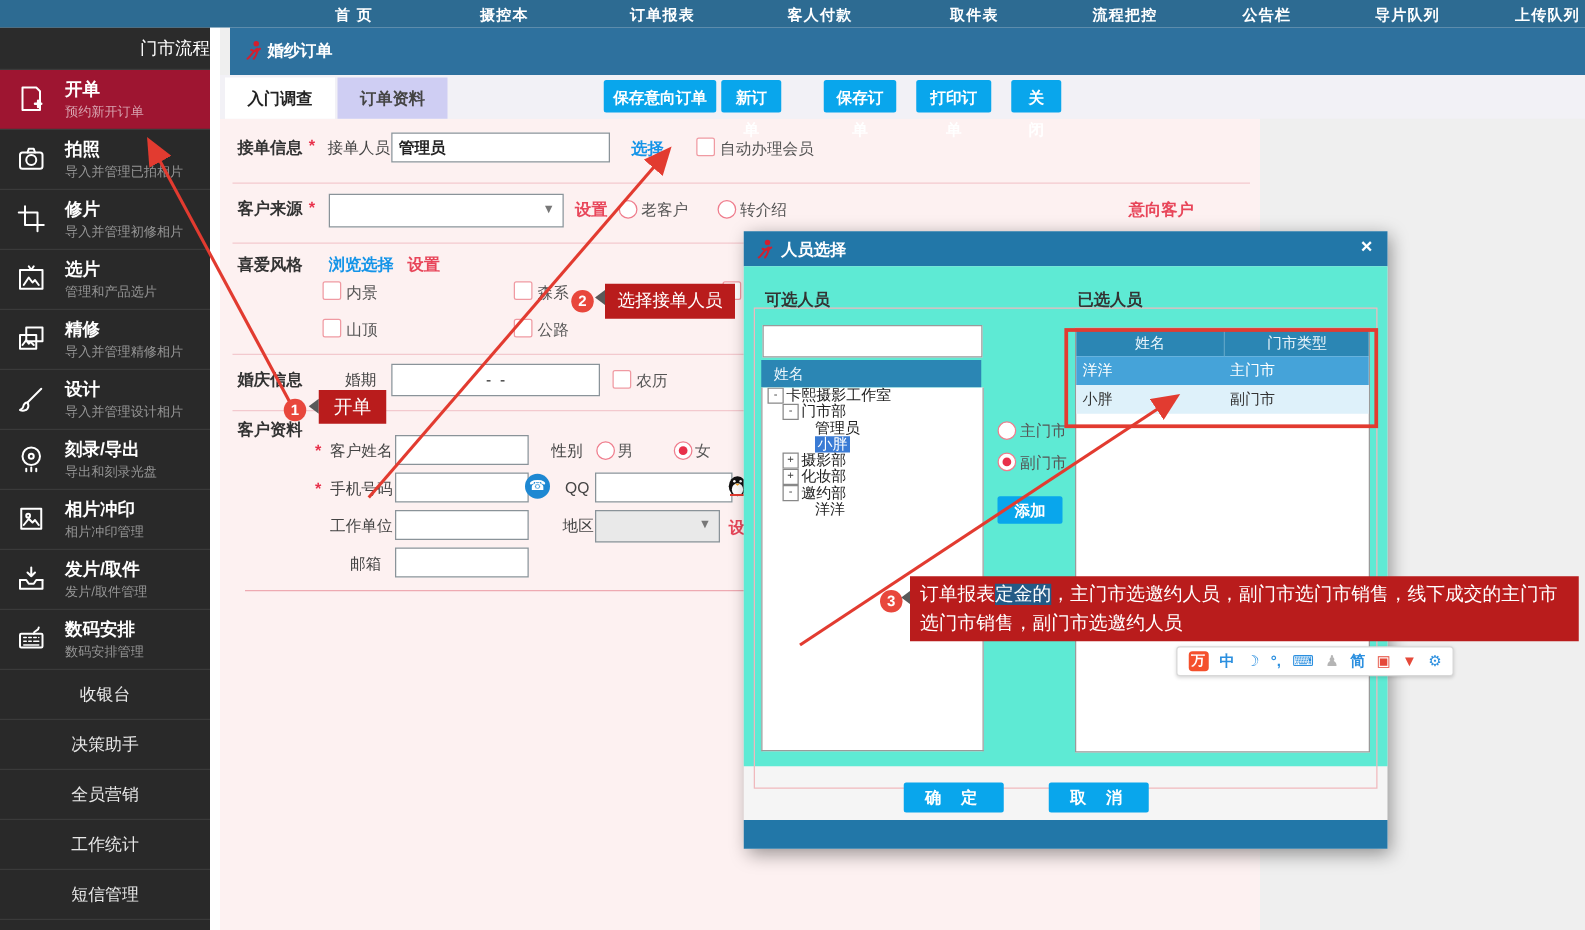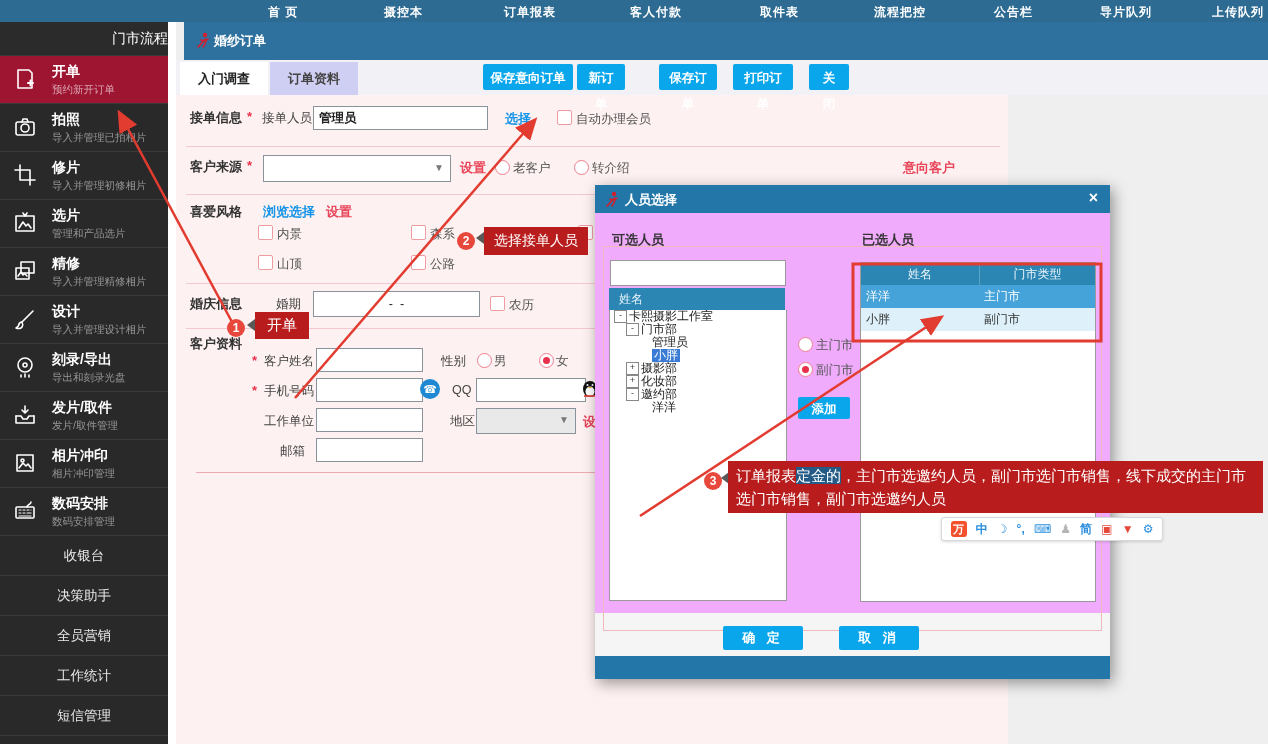--- a/index.html
+++ b/index.html
@@ -49,21 +49,21 @@
   .selbox{position:absolute;background:#fff;border:1px solid #8a9399;cursor:pointer;}
   .selbox .ar{position:absolute;right:6px;top:50%;transform:translateY(-62%);font-size:10px;color:#777;}
   .selbox.dis{background:#e9e9e9;}
   .phoneic{position:absolute;width:20px;height:20px;border-radius:50%;background:#1e88d2;color:#fff;text-align:center;
            line-height:20px;font-size:11px;cursor:pointer;}
   
   .modal{left:595px;top:185px;width:515px;height:494px;z-index:10;background:#f5f5f5;box-shadow:3px 4px 14px rgba(0,0,0,.4);}
   .m-title{position:absolute;left:0;top:0;width:515px;height:28px;background:#2277a8;}
   .m-title .t{position:absolute;left:30px;top:6px;color:#fff;font-size:13px;font-weight:bold;}
   .m-title .x{position:absolute;right:12px;top:4px;color:#fff;font-size:16px;font-weight:bold;cursor:pointer;}
-  .m-body{position:absolute;left:0;top:28px;width:515px;height:400px;background:#f0abfc;}
+  .m-body{position:absolute;left:0;top:28px;width:515px;height:400px;background:#5eead4;}
   .m-frame{position:absolute;left:8px;top:33px;width:497px;height:383px;border:1px solid #f0b9bd;}
   .m-lbl{position:absolute;font-size:13px;font-weight:bold;color:#333;}
   .m-input{position:absolute;left:15px;top:75px;width:164px;height:24px;border:1px solid #9a9a9a;background:#fff;font-family:inherit;font-size:12px;padding:0 5px;}
   .thead{position:absolute;background:#2b86b4;color:#ecf6fc;font-size:12px;}
   .treebox{position:absolute;left:14px;top:125px;width:176px;height:290px;background:#fff;border:1px solid #9a9a9a;border-top:none;overflow:hidden;}
   .trow{height:13px;line-height:13px;font-size:12px;color:#222;white-space:nowrap;display:flex;align-items:center;}
   .exp{display:inline-block;width:11px;height:11px;border:1px solid #888;background:#fff;font-size:9px;line-height:9px;
        text-align:center;color:#444;margin-right:2px;flex:none;cursor:pointer;}
   .tsel{background:#3a7bd5;color:#fff;padding:0 2px;}
   .tbl{position:absolute;left:265px;top:77px;width:234px;height:338px;background:#fff;border:1px solid #9a9a9a;}
@@ -71,21 +71,21 @@
   .tbl .hc1{width:118px;border-right:1px solid #5ba3c6;}
   .tbl .hc2{flex:1;}
   .tbl .r{display:flex;height:23px;line-height:23px;font-size:12px;cursor:pointer;}
   .tbl .r.sel{background:#45a3d9;color:#fff;}
   .tbl .r.alt{background:#def1fa;color:#333;}
   .tbl .c1{width:118px;padding-left:5px;box-sizing:border-box;}
   .tbl .c2{flex:1;padding-left:5px;}
   .m-radlbl{position:absolute;font-size:12.5px;color:#555;}
   .m-foot{position:absolute;left:0;top:471px;width:515px;height:23px;background:#2277a8;}
   .mbtn{position:absolute;width:80px;height:24px;background:#09a6ec;color:#fff;border:none;font-weight:bold;
-        font-size:13px;letter-spacing:4px;border-radius:2px;cursor:pointer;font-family:Liberation Sans, sans-serif;}
+        font-size:13px;letter-spacing:4px;border-radius:2px;cursor:pointer;font-family:Liberation Mono, monospace;}
   
   .ovl{left:0;top:0;width:1268px;height:744px;z-index:20;pointer-events:none;}
   .badge{position:absolute;width:18px;height:18px;border-radius:50%;background:#e8473c;color:#fff;font-size:12px;
          font-weight:bold;text-align:center;line-height:18px;z-index:21;}
   .tip{position:absolute;background:#b91c1c;color:#fff;z-index:21;}
   .tri{position:absolute;width:0;height:0;border-top:6px solid transparent;border-bottom:6px solid transparent;
        border-right:8px solid #595959;z-index:21;}
   .hl{background:#235a86;color:#fff;}
   
   .ime{left:941px;top:517px;width:212px;height:22px;background:#fff;border:1px solid #d8d8d8;border-radius:3px;
@@ -167,35 +167,35 @@
     <span class="sicon"><svg width="24" height="24" viewBox="0 0 24 24">
           <circle cx="12" cy="10" r="7"></circle>
           <circle cx="12" cy="10" r="2"></circle>
           <path d="M8 20v2M12 19v3M16 20v2"></path>
         </svg></span>
     <span class="t">刻录/导出</span>
     <span class="s">导出和刻录光盘</span>
   </div>
   <div class="sb-item">
     <span class="sicon"><svg width="24" height="24" viewBox="0 0 24 24">
+          <rect x="4" y="4" width="16" height="16"></rect>
+          <circle cx="9.5" cy="9.5" r="1.5"></circle>
+          <path d="M6 17l4-5 3 3 2-2 3 4"></path>
+        </svg></span>
+    <span class="t">相片冲印</span>
+    <span class="s">相片冲印管理</span>
+  </div>
+  <div class="sb-item">
+    <span class="sicon"><svg width="24" height="24" viewBox="0 0 24 24">
           <path d="M3 13v7h18v-7"></path>
           <path d="M3 13h5l2 3h4l2-3h5"></path>
           <path d="M12 3v7M9 7l3 3 3-3"></path>
         </svg></span>
     <span class="t">发片/取件</span>
     <span class="s">发片/取件管理</span>
-  </div>
-  <div class="sb-item">
-    <span class="sicon"><svg width="24" height="24" viewBox="0 0 24 24">
-          <rect x="4" y="4" width="16" height="16"></rect>
-          <circle cx="9.5" cy="9.5" r="1.5"></circle>
-          <path d="M6 17l4-5 3 3 2-2 3 4"></path>
-        </svg></span>
-    <span class="t">相片冲印</span>
-    <span class="s">相片冲印管理</span>
   </div>
   <div class="sb-item">
     <span class="sicon"><svg width="24" height="24" viewBox="0 0 24 24">
           <rect x="3" y="8" width="18" height="11" rx="1"></rect>
           <path d="M6 11h2M10 11h2M14 11h2M18 11h0M6 14h2M10 14h2M14 14h4M6 17h12" stroke-width="1.2"></path>
           <path d="M14 8c0-3 4-2 4-5"></path>
         </svg></span>
     <span class="t">数码安排</span>
     <span class="s">数码安排管理</span>
   </div>

